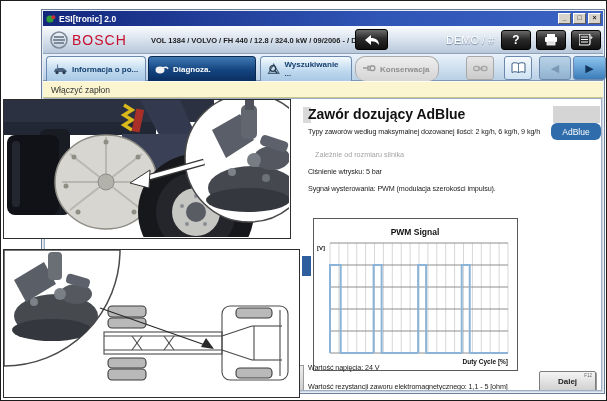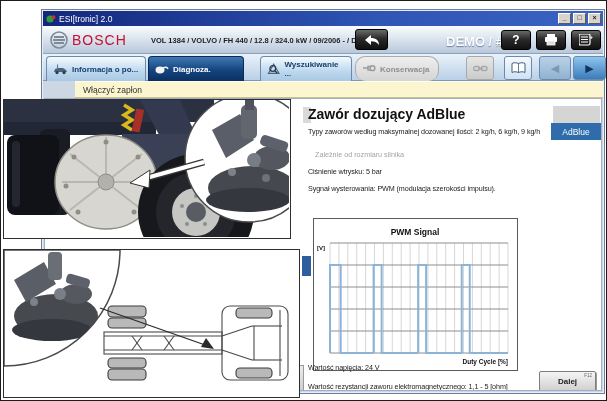--- a/index.html
+++ b/index.html
@@ -6,50 +6,50 @@
   *{box-sizing:border-box;}
   .stage{position:relative;width:607px;height:401px;background:#fff;border:1px solid #1c1c1c;overflow:hidden;
          font-family:"Liberation Sans","DejaVu Sans",sans-serif;}
   .abs{position:absolute;}
 
   
   .appwin{position:absolute;left:40px;top:8px;width:564px;height:385px;background:#cdd7e4;
           border:1px solid #6b7f9b;box-shadow:inset 0 0 0 1px #e9eef5;}
   .titlebar{position:absolute;left:1px;top:1px;right:1px;height:15px;
             background:linear-gradient(90deg,#13277c,#2f55b5 60%,#3a63c4);display:flex;align-items:center;padding:0 2px 0 3px;}
-  .titlebar .t{color:#fff;font-size:8.5px;font-weight:normal;margin-left:3px;flex:1;white-space:nowrap;}
+  .titlebar .t{color:#fff;font-size:8.5px;font-weight:bold;margin-left:3px;flex:1;white-space:nowrap;}
   .winbtn{width:13px;height:11px;margin-left:2px;background:#d8d4cc;border:1px solid;border-color:#fff #5a5a5a #5a5a5a #fff;
           font-size:7px;line-height:8px;text-align:center;color:#222;font-weight:bold;}
   .hdr{position:absolute;left:1px;top:16px;right:1px;height:28px;
        background:linear-gradient(180deg,#fafcfe,#d6e0ec 55%,#b7c7da);border-bottom:1px solid #8fa2b8;}
   .bosch{color:#c8102e;font-weight:normal;font-size:14px;letter-spacing:1px;}
   .vinfo{font-size:7.5px;font-weight:bold;color:#1c1c1c;white-space:nowrap;}
-  .demo{color:#fff;font-size:13px;font-weight:bold;text-shadow:0 1px 1px #6b7f9b;}
+  .demo{color:#fff;font-size:11px;font-weight:normal;text-shadow:0 1px 1px #6b7f9b;}
   .dbtn{background:linear-gradient(180deg,#6a6a6a,#2a2a2a 45%,#111);border:1px solid #000;border-radius:3px;
         color:#fff;display:flex;align-items:center;justify-content:center;font-weight:bold;}
   .tabbar{position:absolute;left:1px;top:44px;right:1px;height:27px;
           background:linear-gradient(180deg,#e9f2fa,#b9d0e6);border-bottom:1px solid #7e97b4;}
   .tab{position:absolute;top:2px;height:25px;border:1px solid #6c89ad;border-bottom:none;border-radius:4px 4px 0 0;
        display:flex;align-items:center;gap:4px;padding:0 6px;font-size:8px;font-weight:bold;
        background:linear-gradient(180deg,#f4fafe,#bdd8ee 60%,#a9c8e4);color:#153f6f;}
   .tab.active{background:linear-gradient(180deg,#3f79b4,#14447f 55%,#0b2f62);color:#fff;border-color:#0a2a52;}
   .tab.disabled{background:linear-gradient(180deg,#efefef,#d4d4d4);color:#8e8e8e;border-color:#aaa;border-radius:10px;}
   .navsq{position:absolute;top:2px;height:24px;border:1px solid #6c89ad;border-radius:3px;
          display:flex;align-items:center;justify-content:center;}
   .statusbar{position:absolute;left:1px;top:71px;right:1px;height:17px;background:#fbf6cf;
              border-top:1px solid #fffdf0;border-bottom:1px solid #c9c394;display:flex;align-items:center;
-             padding-left:8px;font-size:8.5px;color:#333;margin-left:32px;}
+             padding-left:8px;font-size:8.5px;color:#333;}
   .content{position:absolute;left:2px;top:88px;right:2px;bottom:2px;background:#fff;border:1px solid #9fb0c4;overflow:hidden;}
   .bodytxt{font-size:7.2px;color:#222;white-space:nowrap;letter-spacing:-0.1px;}
   .notetxt{font-size:7.2px;color:#a3a3a3;white-space:nowrap;}
   .arttitle{font-size:14px;font-weight:bold;color:#111;white-space:nowrap;}
   .chartbox{position:absolute;left:268px;top:103px;width:205px;height:153px;border:1.5px solid #5a5a5a;background:#fff;margin-top:16px;}
   .adgray{position:absolute;left:508px;top:7px;width:47px;height:17px;background:#d5d5d5;}
   .adtag{position:absolute;left:506px;top:24px;width:50px;height:17px;background:#2e6cab;color:#fff;
-         font-size:8.5px;display:flex;align-items:center;justify-content:center;}
+         font-size:8.5px;display:flex;align-items:center;justify-content:center;border-radius:6px;}
   .scrollmk1{position:absolute;left:258px;top:8px;width:8px;height:16px;background:#d9d9d9;}
   .scrollmk2{position:absolute;left:257px;top:157px;width:9px;height:20px;background:#2e5e9e;}
   .nextbtn{position:absolute;left:494px;top:272px;width:57px;height:21px;border:1px solid #7d7d7d;border-radius:2px;
            background:linear-gradient(180deg,#f5f5f5,#cfcfcf);font-size:8px;font-weight:bold;color:#222;
            display:flex;align-items:center;justify-content:center;box-shadow:1px 1px 0 #999;}
   .fkey{position:absolute;right:3px;top:1px;font-size:4.5px;color:#666;font-weight:normal;}
   .backsliver{position:absolute;left:246px;top:266px;width:13px;height:26px;border:1px solid #9a9a9a;
               background:linear-gradient(180deg,#ececec,#cfcfcf);font-size:7px;font-weight:bold;color:#333;
               display:flex;align-items:flex-end;justify-content:center;padding-bottom:3px;}
   
@@ -113,21 +113,21 @@
     <div class="tabbar">
       <div class="tab" style="left:3px;width:100px">
         <svg width="15" height="11" viewBox="0 0 15 11">
           <path d="M1 8 L2 5 L5 4 L10 4 L13 6 L14 8 Z" fill="#4a627e"></path>
           <circle cx="4" cy="8.6" r="1.6" fill="#2c3c4e"></circle>
             <circle cx="11" cy="8.6" r="1.6" fill="#2c3c4e"></circle>
           <text x="4" y="4" font-size="5" fill="#1a3a6b" font-weight="bold">i</text>
         </svg>
         <span>Informacja o po...</span>
       </div>
-      <div class="tab active" style="left:105px;width:96px">
+      <div class="tab active" style="left:105px;width:108px">
         <svg width="14" height="11" viewBox="0 0 14 11">
           <ellipse cx="5" cy="6" rx="4.5" ry="3.4" fill="#f2f2f2"></ellipse>
           <path d="M8 4 Q12 2 13 5" stroke="#f2f2f2" stroke-width="1.4" fill="none"></path>
         </svg>
         <span>Diagnoza.</span>
       </div>
       <div class="tab" style="left:217px;width:92px">
         <svg width="14" height="12" viewBox="0 0 14 12">
           <path d="M7 1 L12.5 10.5 L1.5 10.5 Z" fill="none" stroke="#4a627e" stroke-width="1.2"></path>
           <circle cx="6" cy="5.5" r="3" fill="none" stroke="#2c3c4e" stroke-width="1.3"></circle>

